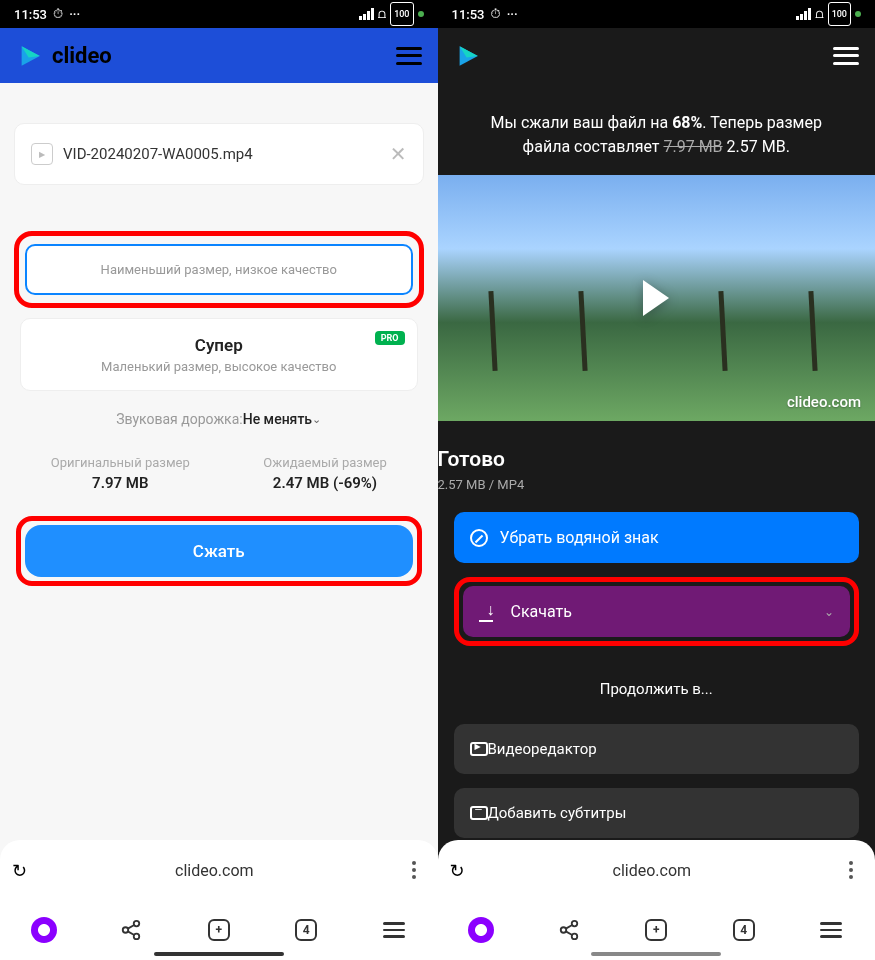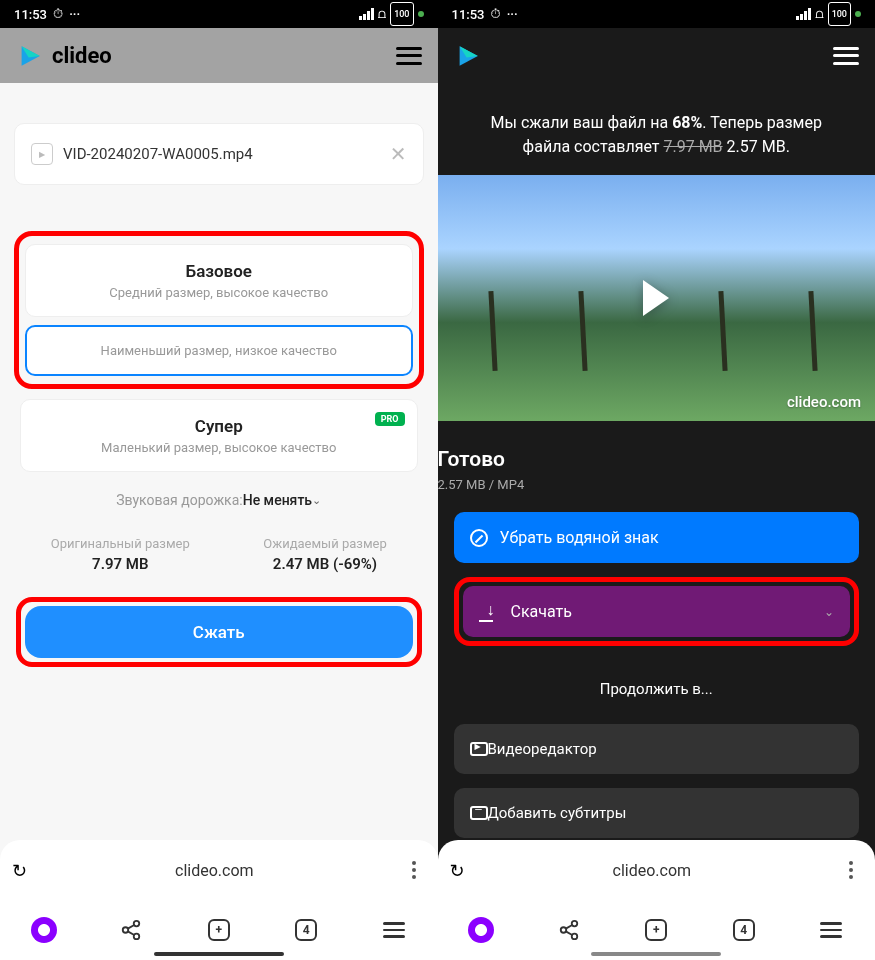--- a/index.html
+++ b/index.html
@@ -9,21 +9,21 @@
 .phone-right { background: #1a1a1a; }
 
 .status-bar { height: 28px; display: flex; justify-content: space-between; align-items: center; padding: 0 14px; font-size: 13px; font-weight: 500; }
 .status-left { display: flex; align-items: center; gap: 6px; }
 .status-right { display: flex; align-items: center; gap: 4px; }
 .sb-dark { background: #000; color: #fff; }
 .battery { border: 1px solid #fff; border-radius: 3px; padding: 6px 3px; font-size: 9px; position: relative; }
 .green-dot { width: 6px; height: 6px; border-radius: 50%; background: #4caf50; }
 
 .header { height: 55px; display: flex; align-items: center; justify-content: space-between; padding: 0 16px; }
-.header-light { background: #a3a3a3; }
+.header-light { background: #1d4ed8; }
 .header-dark { background: #1a1a1a; }
 .logo { display: flex; align-items: center; gap: 8px; }
 .logo-icon { width: 28px; height: 28px; }
 .logo-text { font-size: 22px; font-weight: 700; color: #000; }
 .hamburger { width: 26px; height: 18px; display: flex; flex-direction: column; justify-content: space-between; cursor: pointer; }
 .hamburger span { height: 3px; background: #000; border-radius: 2px; }
 .header-dark .hamburger span { background: #fff; }
 
 .content-left { flex: 1; padding: 40px 14px 0; }
 .file-card { background: #fff; border: 1px solid #eee; border-radius: 10px; padding: 18px 16px; display: flex; align-items: center; gap: 10px; margin-bottom: 46px; }
@@ -146,24 +146,20 @@
 
   <div class="content-left">
     <div class="file-card">
       <div class="file-icon"></div>
       <div class="file-name">VID-20240207-WA0005.mp4</div>
       <div class="close-x">✕</div>
     </div>
 
     <div class="highlight-box">
       <div class="options-stack">
-        <div class="option">
-          <div class="option-title">Базовое</div>
-          <div class="option-desc">Средний размер, высокое качество</div>
-        </div>
         <div class="option selected">
           <div class="option-desc">Наименьший размер, низкое качество</div>
         </div>
       </div>
     </div>
 
     <div class="option-outside">
       <div class="pro-badge">PRO</div>
       <div class="option-title">Супер</div>
       <div class="option-desc">Маленький размер, высокое качество</div>

